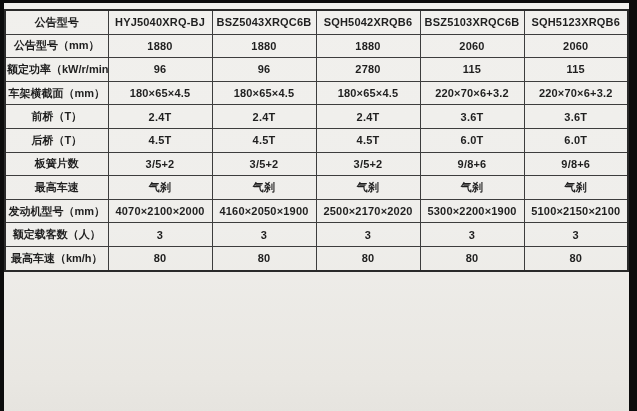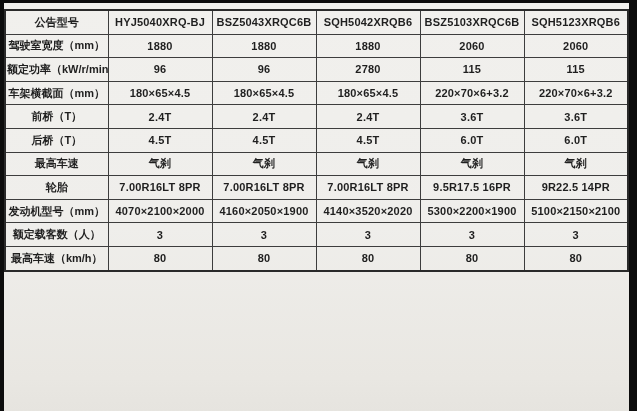--- a/index.html
+++ b/index.html
@@ -64,21 +64,21 @@
       <tbody>
           <tr>
             <td class="label-cell">公告型号</td>
             <td class="value-cell">HYJ5040XRQ-BJ</td>
             <td class="value-cell">BSZ5043XRQC6B</td>
             <td class="value-cell">SQH5042XRQB6</td>
             <td class="value-cell">BSZ5103XRQC6B</td>
             <td class="value-cell">SQH5123XRQB6</td>
           </tr>
           <tr>
-            <td class="label-cell">驾驶室宽度（mm）</td>
+            <td class="label-cell">公告型号（mm）</td>
             <td class="value-cell">1880</td>
             <td class="value-cell">1880</td>
             <td class="value-cell">1880</td>
             <td class="value-cell">2060</td>
             <td class="value-cell">2060</td>
           </tr>
           <tr>
             <td class="label-cell">额定功率（kW/r/min）</td>
             <td class="value-cell">96</td>
             <td class="value-cell">96</td>
@@ -104,40 +104,40 @@
           </tr>
           <tr>
             <td class="label-cell">后桥（T）</td>
             <td class="value-cell">4.5T</td>
             <td class="value-cell">4.5T</td>
             <td class="value-cell">4.5T</td>
             <td class="value-cell">6.0T</td>
             <td class="value-cell">6.0T</td>
           </tr>
           <tr>
+            <td class="label-cell">板簧片数</td>
+            <td class="value-cell">3/5+2</td>
+            <td class="value-cell">3/5+2</td>
+            <td class="value-cell">3/5+2</td>
+            <td class="value-cell">9/8+6</td>
+            <td class="value-cell">9/8+6</td>
+          </tr>
+          <tr>
             <td class="label-cell">最高车速</td>
             <td class="value-cell">气刹</td>
             <td class="value-cell">气刹</td>
             <td class="value-cell">气刹</td>
             <td class="value-cell">气刹</td>
             <td class="value-cell">气刹</td>
           </tr>
           <tr>
-            <td class="label-cell">轮胎</td>
-            <td class="value-cell">7.00R16LT 8PR</td>
-            <td class="value-cell">7.00R16LT 8PR</td>
-            <td class="value-cell">7.00R16LT 8PR</td>
-            <td class="value-cell">9.5R17.5 16PR</td>
-            <td class="value-cell">9R22.5 14PR</td>
-          </tr>
-          <tr>
             <td class="label-cell">发动机型号（mm）</td>
             <td class="value-cell">4070×2100×2000</td>
             <td class="value-cell">4160×2050×1900</td>
-            <td class="value-cell">4140×3520×2020</td>
+            <td class="value-cell">2500×2170×2020</td>
             <td class="value-cell">5300×2200×1900</td>
             <td class="value-cell">5100×2150×2100</td>
           </tr>
           <tr>
             <td class="label-cell">额定载客数（人）</td>
             <td class="value-cell">3</td>
             <td class="value-cell">3</td>
             <td class="value-cell">3</td>
             <td class="value-cell">3</td>
             <td class="value-cell">3</td>

